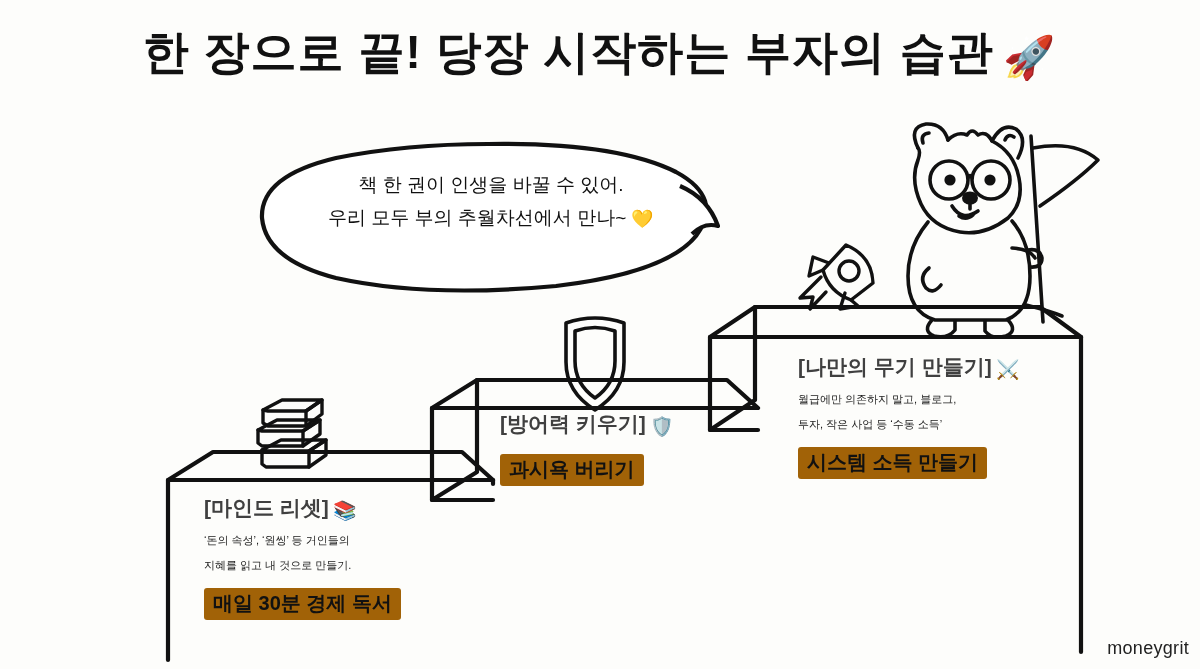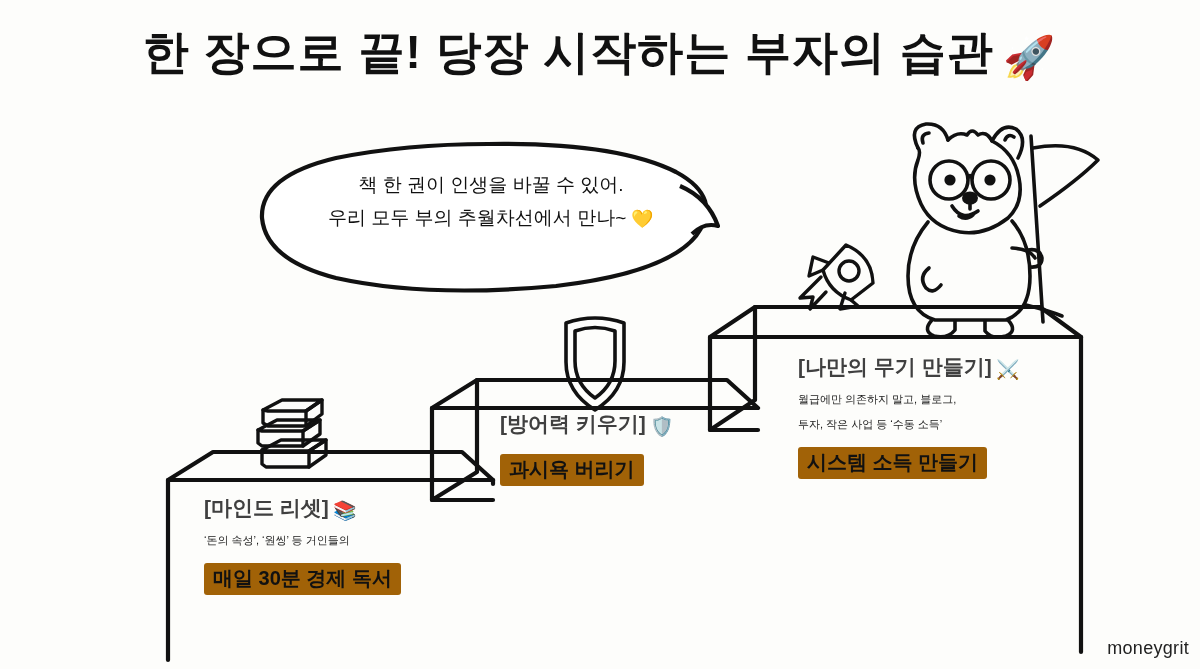--- a/index.html
+++ b/index.html
@@ -221,20 +221,21 @@
       </div>
     </div>
   </div>
 
   <div class="step-block" id="step1">
     <div class="step-head">
       <span>[마인드 리셋]</span><span class="emo">📚</span>
     </div>
     <div class="step-body">
       <div>‘돈의 속성’, ‘원씽’ 등 거인들의</div>
+      <div>지혜를 읽고 내 것으로 만들기.</div>
     </div>
     <div class="step-tag">매일 30분 경제 독서</div>
   </div>
 
   <div class="step-block" id="step2">
     <div class="step-head">
       <span>[방어력 키우기]</span><span class="emo">🛡️</span>
     </div>
     <div class="step-tag">과시욕 버리기</div>
   </div>

